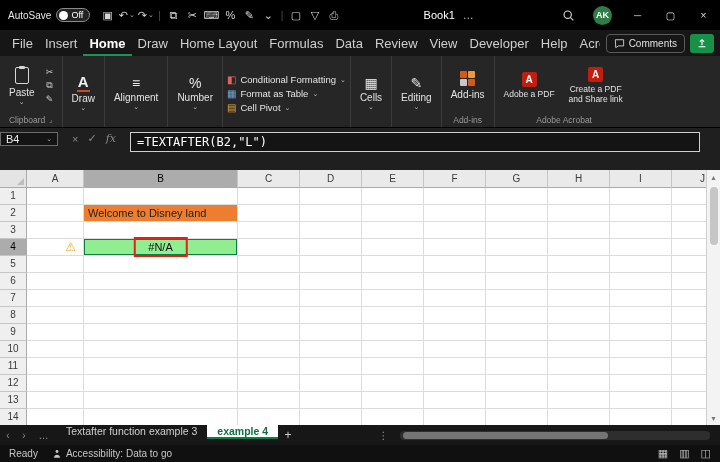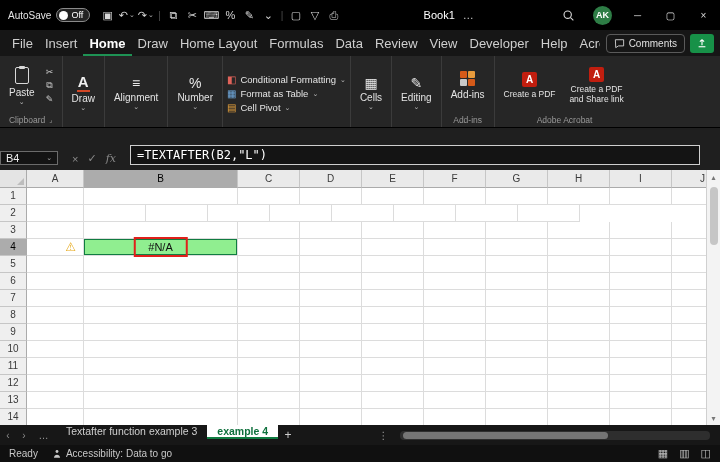--- a/index.html
+++ b/index.html
@@ -60,21 +60,21 @@
   .addins-icon { display:grid; grid-template-columns:7px 7px; grid-template-rows:7px 7px; gap:1px; margin-bottom:2px; }
   .addins-icon span { background:#D55A19; border-radius:1px; }
   .addins-icon span:nth-child(2){ background:#E89B3C; } .addins-icon span:nth-child(3){ background:#c8c8c8; }
   .analyze-icon { display:flex; align-items:flex-end; gap:2px; height:14px; margin-bottom:2px; }
   .analyze-icon span { width:4px; background:#5FC2BA; display:inline-block; }
   .pdf-icon { width:15px; height:15px; background:#C11E0F; border-radius:2px; color:#fff;
     font-size:10px; font-weight:bold; display:flex; align-items:center; justify-content:center; margin-bottom:2px; }
   .wrap-label { font-size:8.5px; line-height:9.5px; max-width:58px; }
 
   
-  .formula-row { height:42px; background:#1f1f1f; display:flex; align-items:flex-end; padding:4px 20px 5px 0; }
+  .formula-row { height:42px; background:#1f1f1f; display:flex; align-items:flex-start; padding:4px 20px 5px 0; }
   .name-box { width:58px; background:#141414; border:1px solid #6b6b6b; color:#eee; font-size:11px;
     display:flex; align-items:center; justify-content:space-between; padding:0 5px; }
   .nb-chev { font-size:7px; color:#aaa; }
   .fx-strip { width:72px; display:flex; align-items:center; justify-content:center; gap:9px;
     color:#8a8a8a; font-size:11px; }
   .fx { font-style:italic; font-family:"DejaVu Serif", serif; }
   .formula-input { flex:1; background:#141414; border:1px solid #cfcfcf; color:#fff;
     font-family:"DejaVu Sans Mono", monospace; font-size:12px; padding:2px 6px; }
 
   
@@ -305,21 +305,21 @@
     <div class="group-label">
       <span>Add-ins</span>
     </div>
   </div>
 
 
   <div class="group" style="border-right:none;">
     <div class="group-body" id="acrobat-buttons">
         <div class="big-btn">
           <span class="pdf-icon">A</span>
-          <span class="wrap-label">Create a PDF</span>
+          <span class="wrap-label">Adobe a PDF</span>
         </div>
         <div class="big-btn">
           <span class="pdf-icon">A</span>
           <span class="wrap-label">Create a PDF and Share link</span>
         </div>
       </div>
     <div class="group-label">
       <span>Adobe Acrobat</span>
     </div>
   </div>
@@ -363,20 +363,23 @@
           <div class="cell" style="width: 62px;"></div>
           <div class="cell" style="width: 62px;"></div>
           <div class="cell" style="width: 62px;"></div>
           <div class="cell" style="width: 62px;"></div>
           <div class="cell" style="width: 62px;"></div>
           <div class="cell" style="width: 62px;"></div>
         </div>
         <div class="grid-row">
           <div class="row-hdr">2</div>
           <div class="cell" style="width: 57px;"></div>
+          <div class="cell align-left" style="width: 154px; background: rgb(237, 125, 49);">
+            <span style="color: rgb(31, 31, 31);">Welcome to Disney land</span>
+          </div>
           <div class="cell" style="width: 62px;"></div>
           <div class="cell" style="width: 62px;"></div>
           <div class="cell" style="width: 62px;"></div>
           <div class="cell" style="width: 62px;"></div>
           <div class="cell" style="width: 62px;"></div>
           <div class="cell" style="width: 62px;"></div>
           <div class="cell" style="width: 62px;"></div>
           <div class="cell" style="width: 62px;"></div>
         </div>
         <div class="grid-row">

